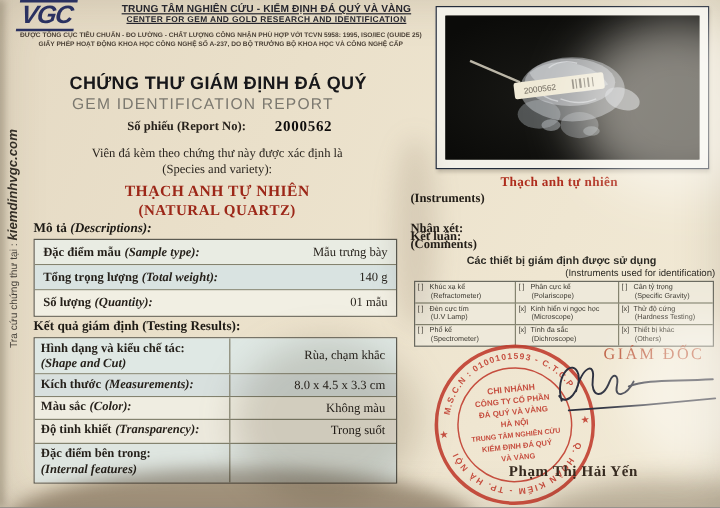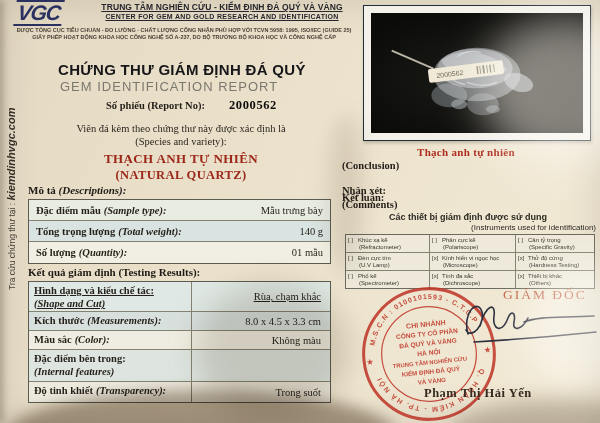--- a/index.html
+++ b/index.html
@@ -49,21 +49,21 @@
   .bg-d { background:#dfe8e4; } .bg-e { background:#d8e0de; } .bg-f { background:#efede1; }
   .bg-g { background:#ece9dd; } .bg-h { background:#dee5e0; }
   
   .rtable { left:28px; top:281px; width:303px; border:1px solid #5c5b52; }
   .rrow { display:flex; font-size:10.5px; border-bottom:1px solid #84836f; }
   .rrow:last-child { border-bottom:none; }
   .rrow .rlab { width:162px; padding:2px 5px; font-weight:bold; line-height:13px; }
   .rrow .rlab .len { font-style:italic; font-weight:600; margin-left:3px; }
   .rrow.two .rlab .len { display:block; margin-left:0; }
   .rrow .rval { flex:1; border-left:1px solid #84836f; display:flex; align-items:center; justify-content:flex-end; padding-right:9px; }
-  .h30{height:30px;text-decoration:underline;} .h19{height:19px;} .h20{height:20px;} .h32{height:32px;}
+  .h30{height:30px;} .h19{height:19px;} .h20{height:20px;} .h32{height:32px;}
   
   .photo { left:363px; top:5px; width:228px; height:136px; background:#f3f1e9;
     border:1.5px solid #232c3b; padding:7px; box-shadow:1px 2px 3px rgba(60,50,40,.25); }
   .photo-img { width:100%; height:100%; background:#0b0b09; display:block; }
   
   .lbl { font-weight:bold; font-size:10.5px; }
   .concl-val { left:417px; top:146px; font-weight:bold; font-size:11px; color:#ae2c1c; letter-spacing:.3px; }
   
   .instr-head-vi { left:340px; top:212px; width:256px; text-align:center;
     font:bold 9px "Liberation Sans",sans-serif; color:#2c2a24; }
@@ -156,27 +156,27 @@
       <div class="rval">Rùa, chạm khắc</div>
     </div>
     <div class="rrow h19 bg-e">
       <div class="rlab"><span>Kích thước</span><span class="len">(Measurements):</span></div>
       <div class="rval">8.0 x 4.5 x 3.3 cm</div>
     </div>
     <div class="rrow h19 bg-f">
       <div class="rlab"><span>Màu sắc</span><span class="len">(Color):</span></div>
       <div class="rval">Không màu</div>
     </div>
+    <div class="rrow h20 bg-g">
+      <div class="rlab"><span>Độ tinh khiết</span><span class="len">(Transparency):</span></div>
+      <div class="rval">Trong suốt</div>
+    </div>
     <div class="rrow two h32 bg-h">
       <div class="rlab"><span>Đặc điểm bên trong:</span><span class="len">(Internal features)</span></div>
       <div class="rval"></div>
-    </div>
-    <div class="rrow h20 bg-g">
-      <div class="rlab"><span>Độ tinh khiết</span><span class="len">(Transparency):</span></div>
-      <div class="rval">Trong suốt</div>
     </div>
   </div>
 
   <div class="abs photo">
     <svg class="photo-img" viewBox="0 0 212 121">
       <rect x="0" y="0" width="212" height="121" fill="#0b0b09"></rect>
       <radialGradient id="pglow" cx="45%" cy="55%" r="60%">
         <stop offset="0%" stop-color="#262622"></stop>
           <stop offset="100%" stop-color="#0b0b09"></stop>
       </radialGradient>
@@ -205,21 +205,21 @@
               <rect x="116" y="55" width="0.9" height="8"></rect>
             <rect x="119" y="55" width="1.4" height="8"></rect>
               <rect x="123" y="55" width="0.9" height="8"></rect>
           </g>
         </g>
       </g>
     </svg>
   </div>
 
   <div class="abs lbl" style="left:342px; top:146px;margin-top:46px;">Kết luận:</div>
-  <div class="abs lbl" style="left:342px; top:160px;">(Conclusion)</div>
+  <div class="abs lbl" style="left:342px; top:160px;">(Instruments)</div>
   <div class="abs concl-val">Thạch anh tự nhiên</div>
 
   <div class="abs lbl" style="left:342px; top:185px;">Nhận xét:</div>
   <div class="abs lbl" style="left:342px; top:199px;">(Comments)</div>
 
   <div class="abs instr-head-vi">Các thiết bị giám định được sử dụng</div>
   <div class="abs instr-head-en">(Instruments used for identification)</div>
   <div class="abs itable">
     <div class="icell"><span class="mark">[ ]</span><span>Khúc xạ kế</span><span class="ien">(Refractometer)</span></div>
     <div class="icell"><span class="mark">[ ]</span><span>Phân cực kế</span><span class="ien">(Polariscope)</span></div>

